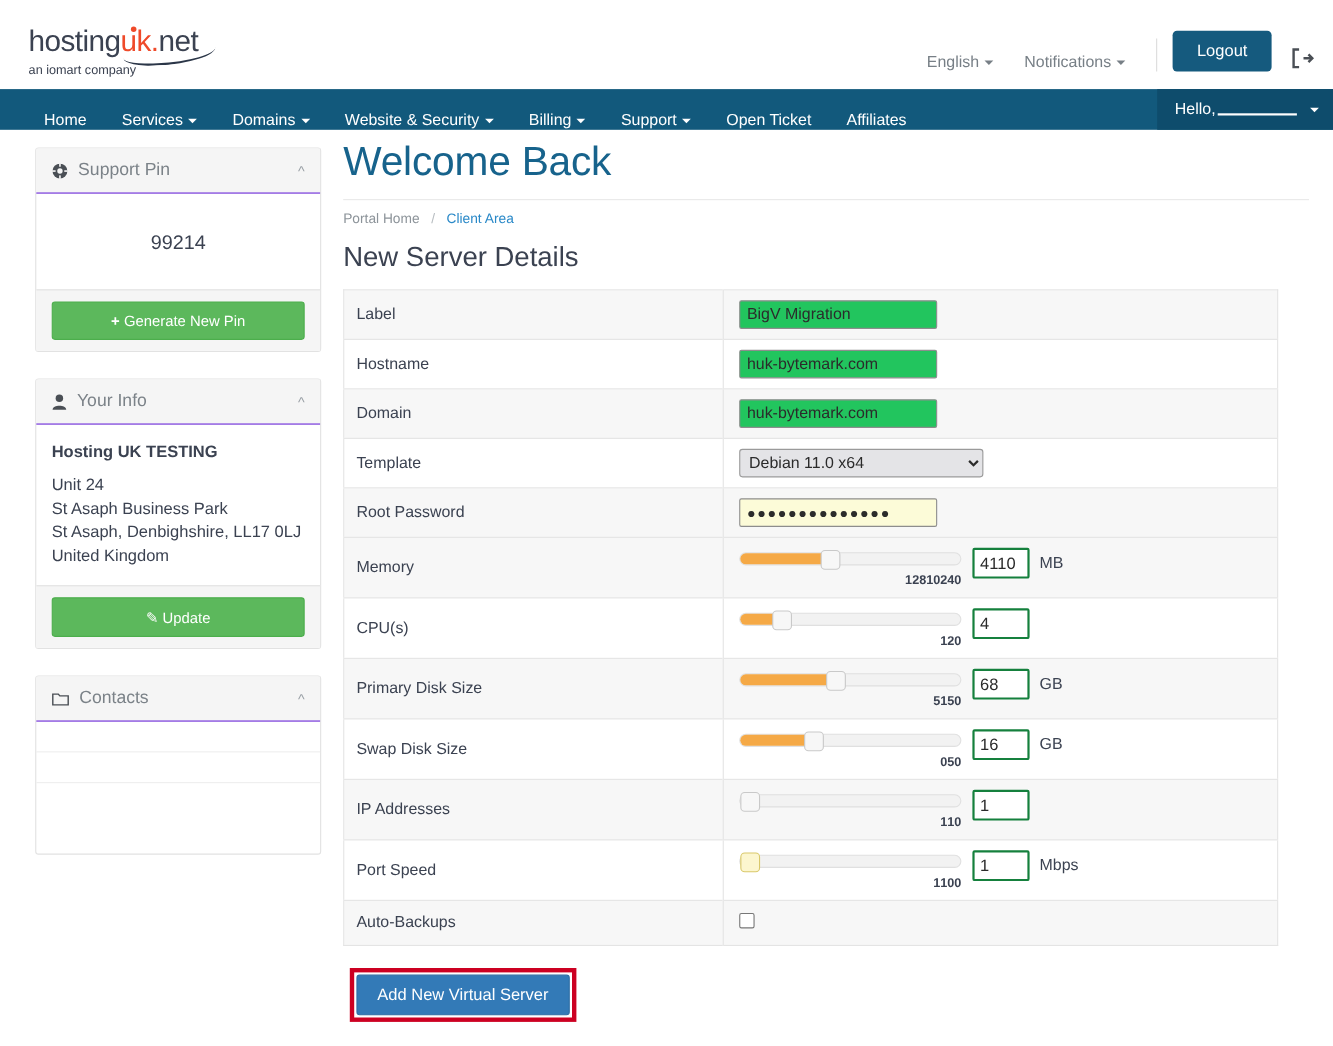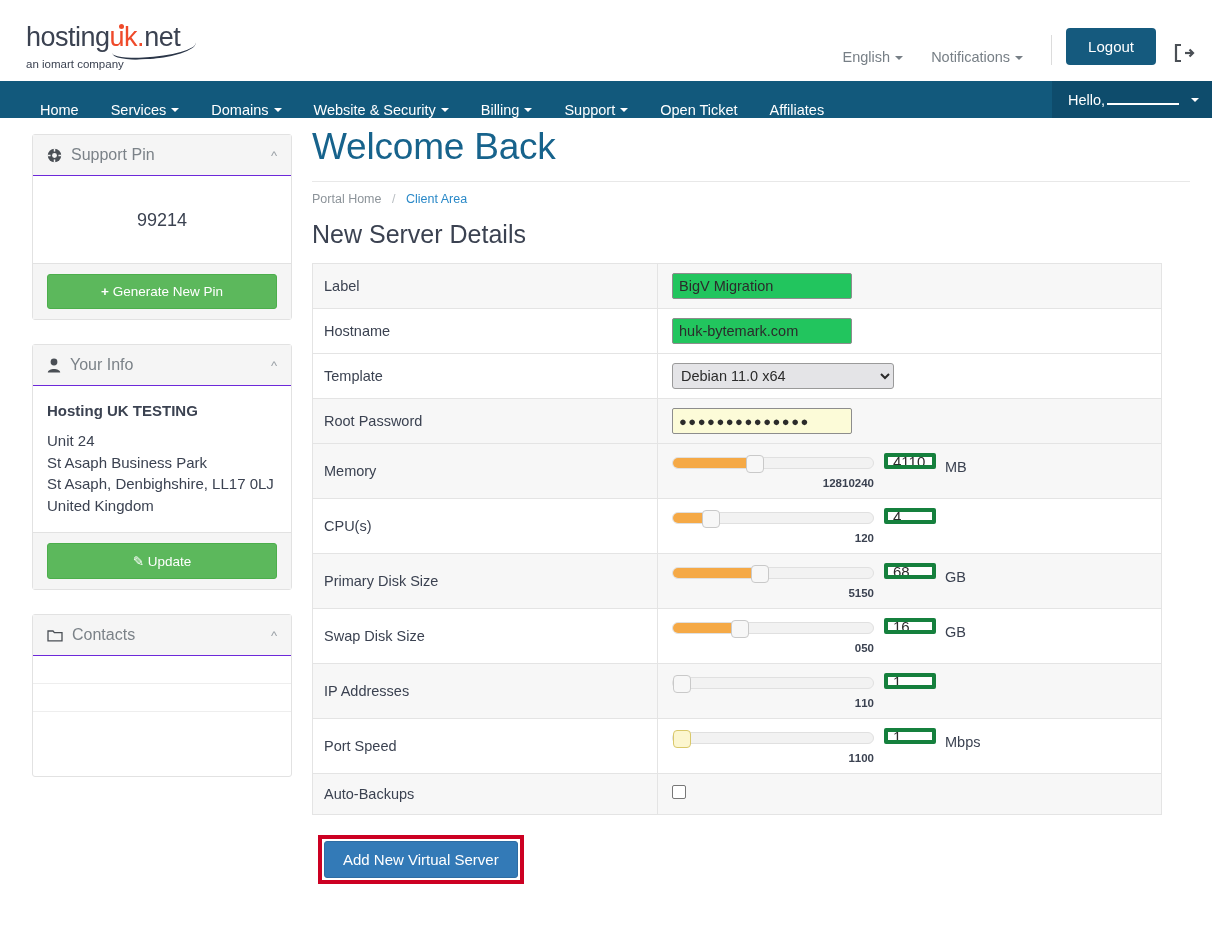--- a/index.html
+++ b/index.html
@@ -318,22 +318,22 @@
   .scale {
     display: flex;
     justify-content: flex-end;
     font-size: 11.5px;
     font-weight: bold;
     color: #3b4251;
     margin-top: 8px;
   }
   .numbox {
     width: 52px;
-    height: 16px;
-    border: 4px solid #15803d;
+    height: 28px;
+    border: 2px solid #15803d;
     border-radius: 2px;
     font-size: 15px;
     padding: 2px 5px;
     color: #2b2b2b;
     font-family: "Liberation Sans", sans-serif;
     background: #fff;
   }
   .unit {
     font-size: 14.5px;
     color: #3b4251;
@@ -532,20 +532,26 @@
           </td>
         </tr>
 
         <tr class="row-white">
           <td class="lbl">Hostname</td>
           <td class="fld">
             <input class="tinput w-host" type="text" value="huk-bytemark.com" style="">
           </td>
         </tr>
 
+        <tr class="row-gray">
+          <td class="lbl">Domain</td>
+          <td class="fld">
+            <input class="tinput w-host" type="text" value="huk-bytemark.com" style="">
+          </td>
+        </tr>
 
         <tr class="row-white">
           <td class="lbl">Template</td>
           <td class="fld">
             <select class="tselect">
               <option>Debian 11.0 x64</option>
             </select>
           </td>
         </tr>
 

